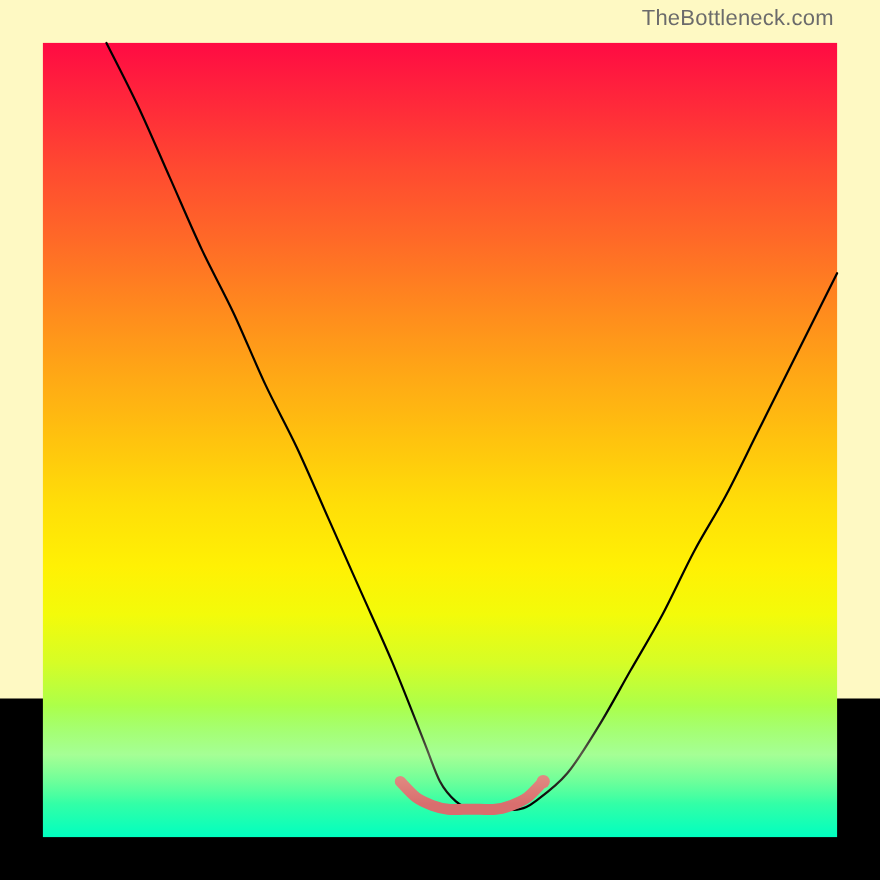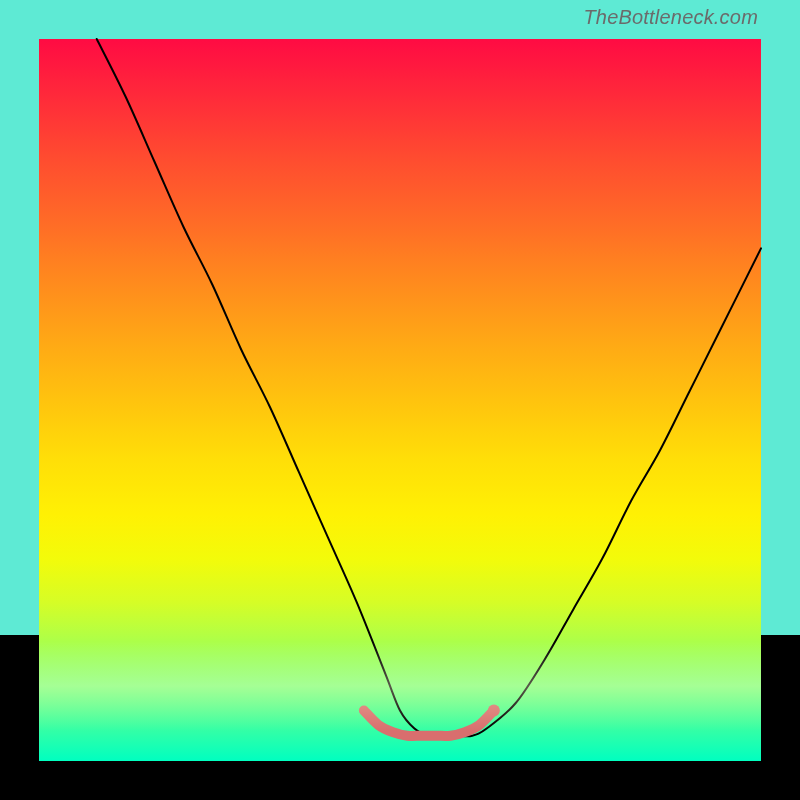--- a/index.html
+++ b/index.html
@@ -8,22 +8,21 @@
     width: 800px;
     height: 800px;
     background: #000;
     overflow: hidden;
     font-family: Arial, Helvetica, sans-serif;
   }
   .frame {
     position: relative;
     width: 800px;
     height: 635px;
-    background: #5eead4;
-    font-style: italic;
+    background: #fef9c3;
   }
   .plot-area {
     position: absolute;
     left: 39px;
     top: 39px;
     width: 722px;
     height: 722px;
     
     background: linear-gradient(to bottom,
       #ff0b43 0%,

